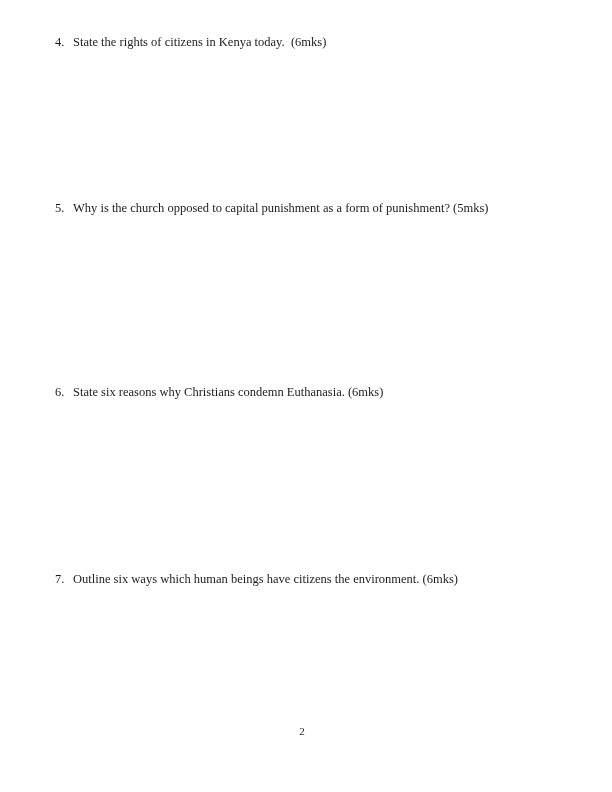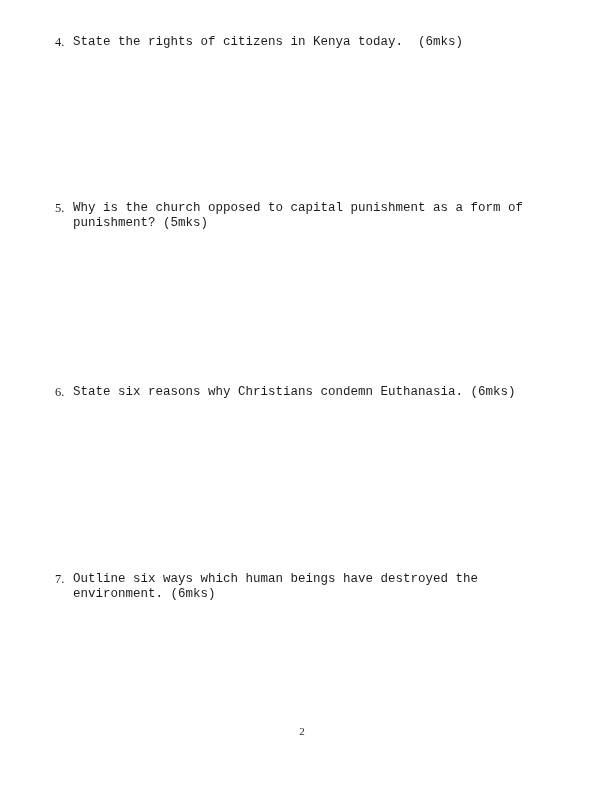--- a/index.html
+++ b/index.html
@@ -25,21 +25,20 @@
     font-size: 12.5px;
     line-height: 15px;
     white-space: pre-wrap;
   }
   .qnum {
     width: 18px;
     flex-shrink: 0;
   }
   .qtext {
     flex: 1;
-    font-family: Liberation Mono, monospace;
   }
   .page-number {
     position: absolute;
     top: 725px;
     left: 0;
     width: 604px; 
     text-align: center;
     font-size: 11px;
     line-height: 13px;
     color: #2a2a2a;
@@ -64,18 +63,18 @@
     <span class="qtext">Why is the church opposed to capital punishment as a form of punishment? (5mks)</span>
   </div>
 
   <div class="question q6">
     <span class="qnum">6.</span>
     <span class="qtext">State six reasons why Christians condemn Euthanasia. (6mks)</span>
   </div>
 
   <div class="question q7">
     <span class="qnum">7.</span>
-    <span class="qtext">Outline six ways which human beings have destroyed the environment. (6mks)</span>
+    <span class="qtext">Outline six ways which human beings have citizens the environment. (6mks)</span>
   </div>
 
   <div class="page-number">2</div>
 
 </div>
 
 </body></html>

